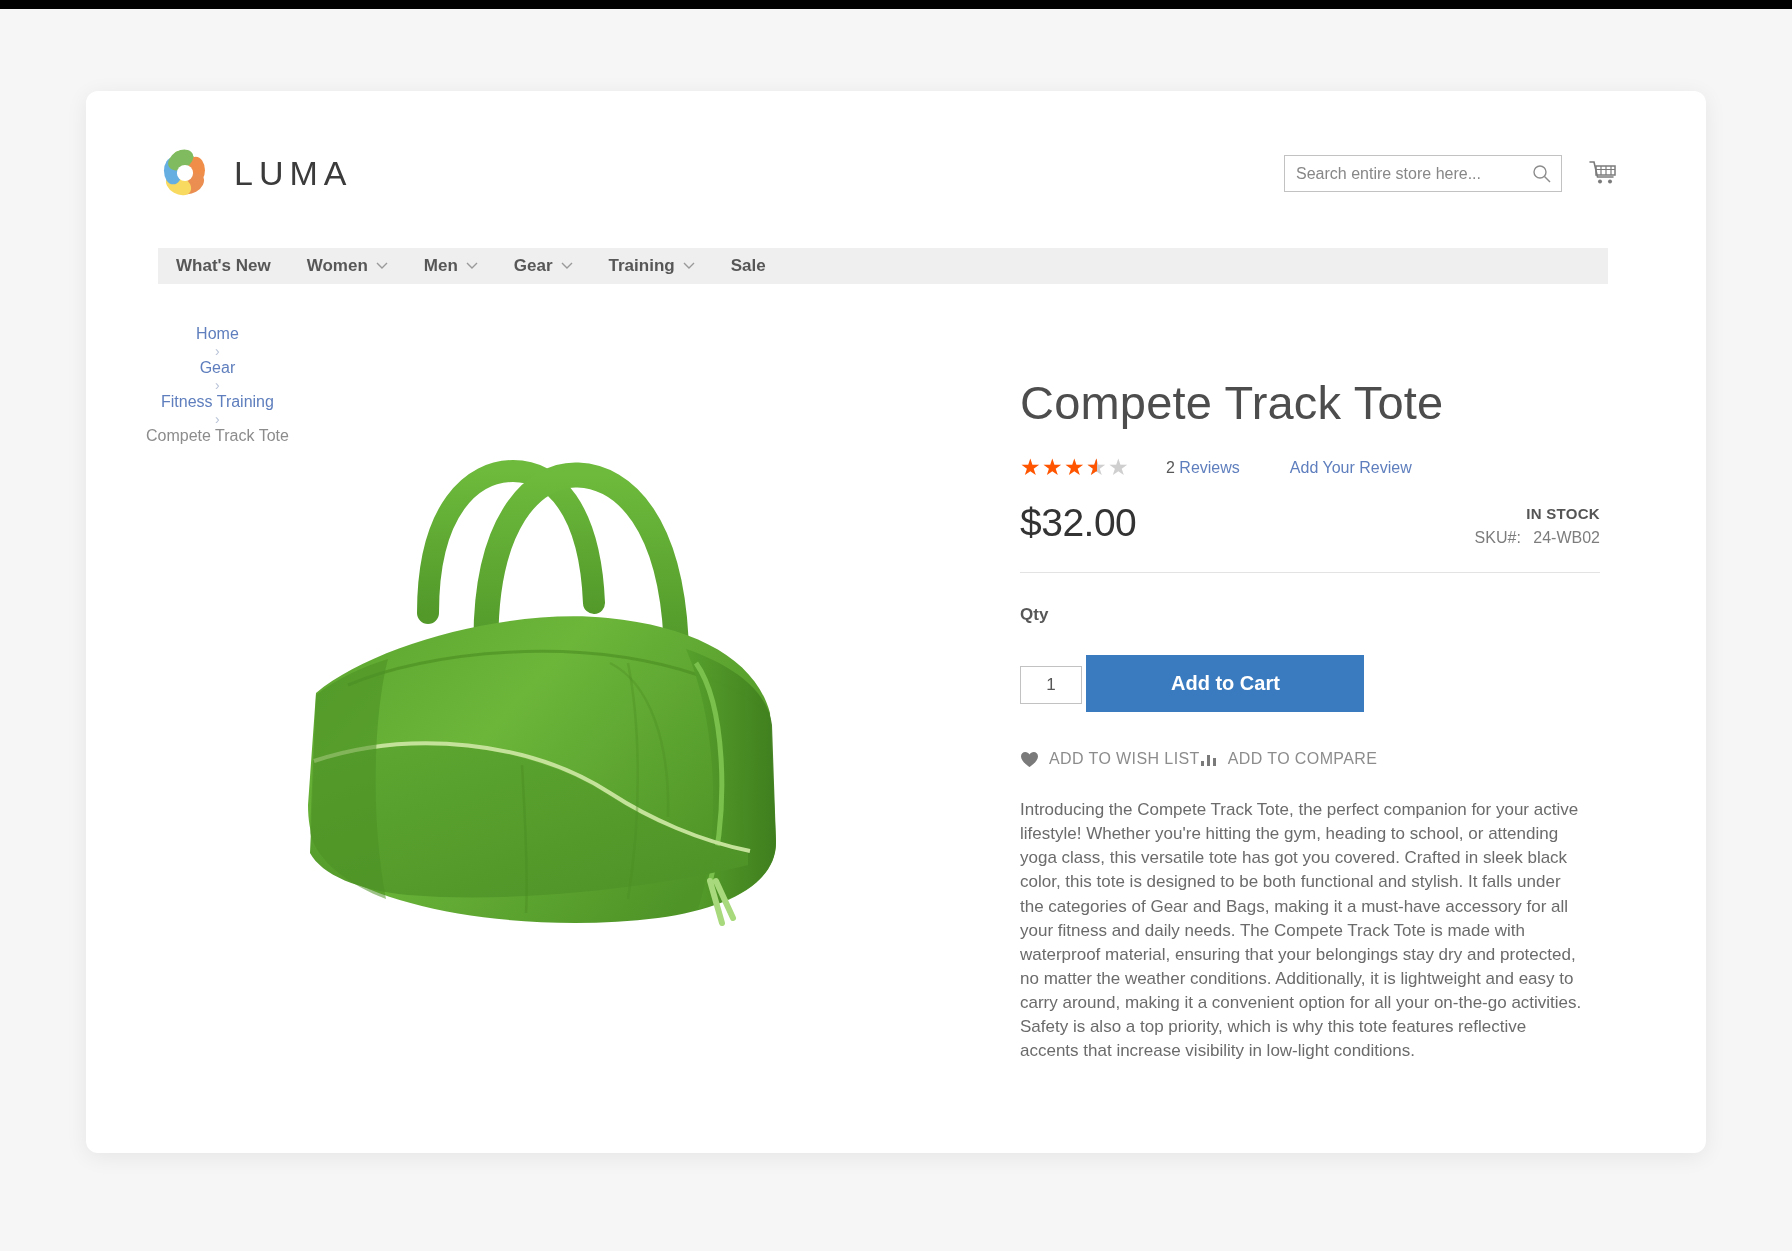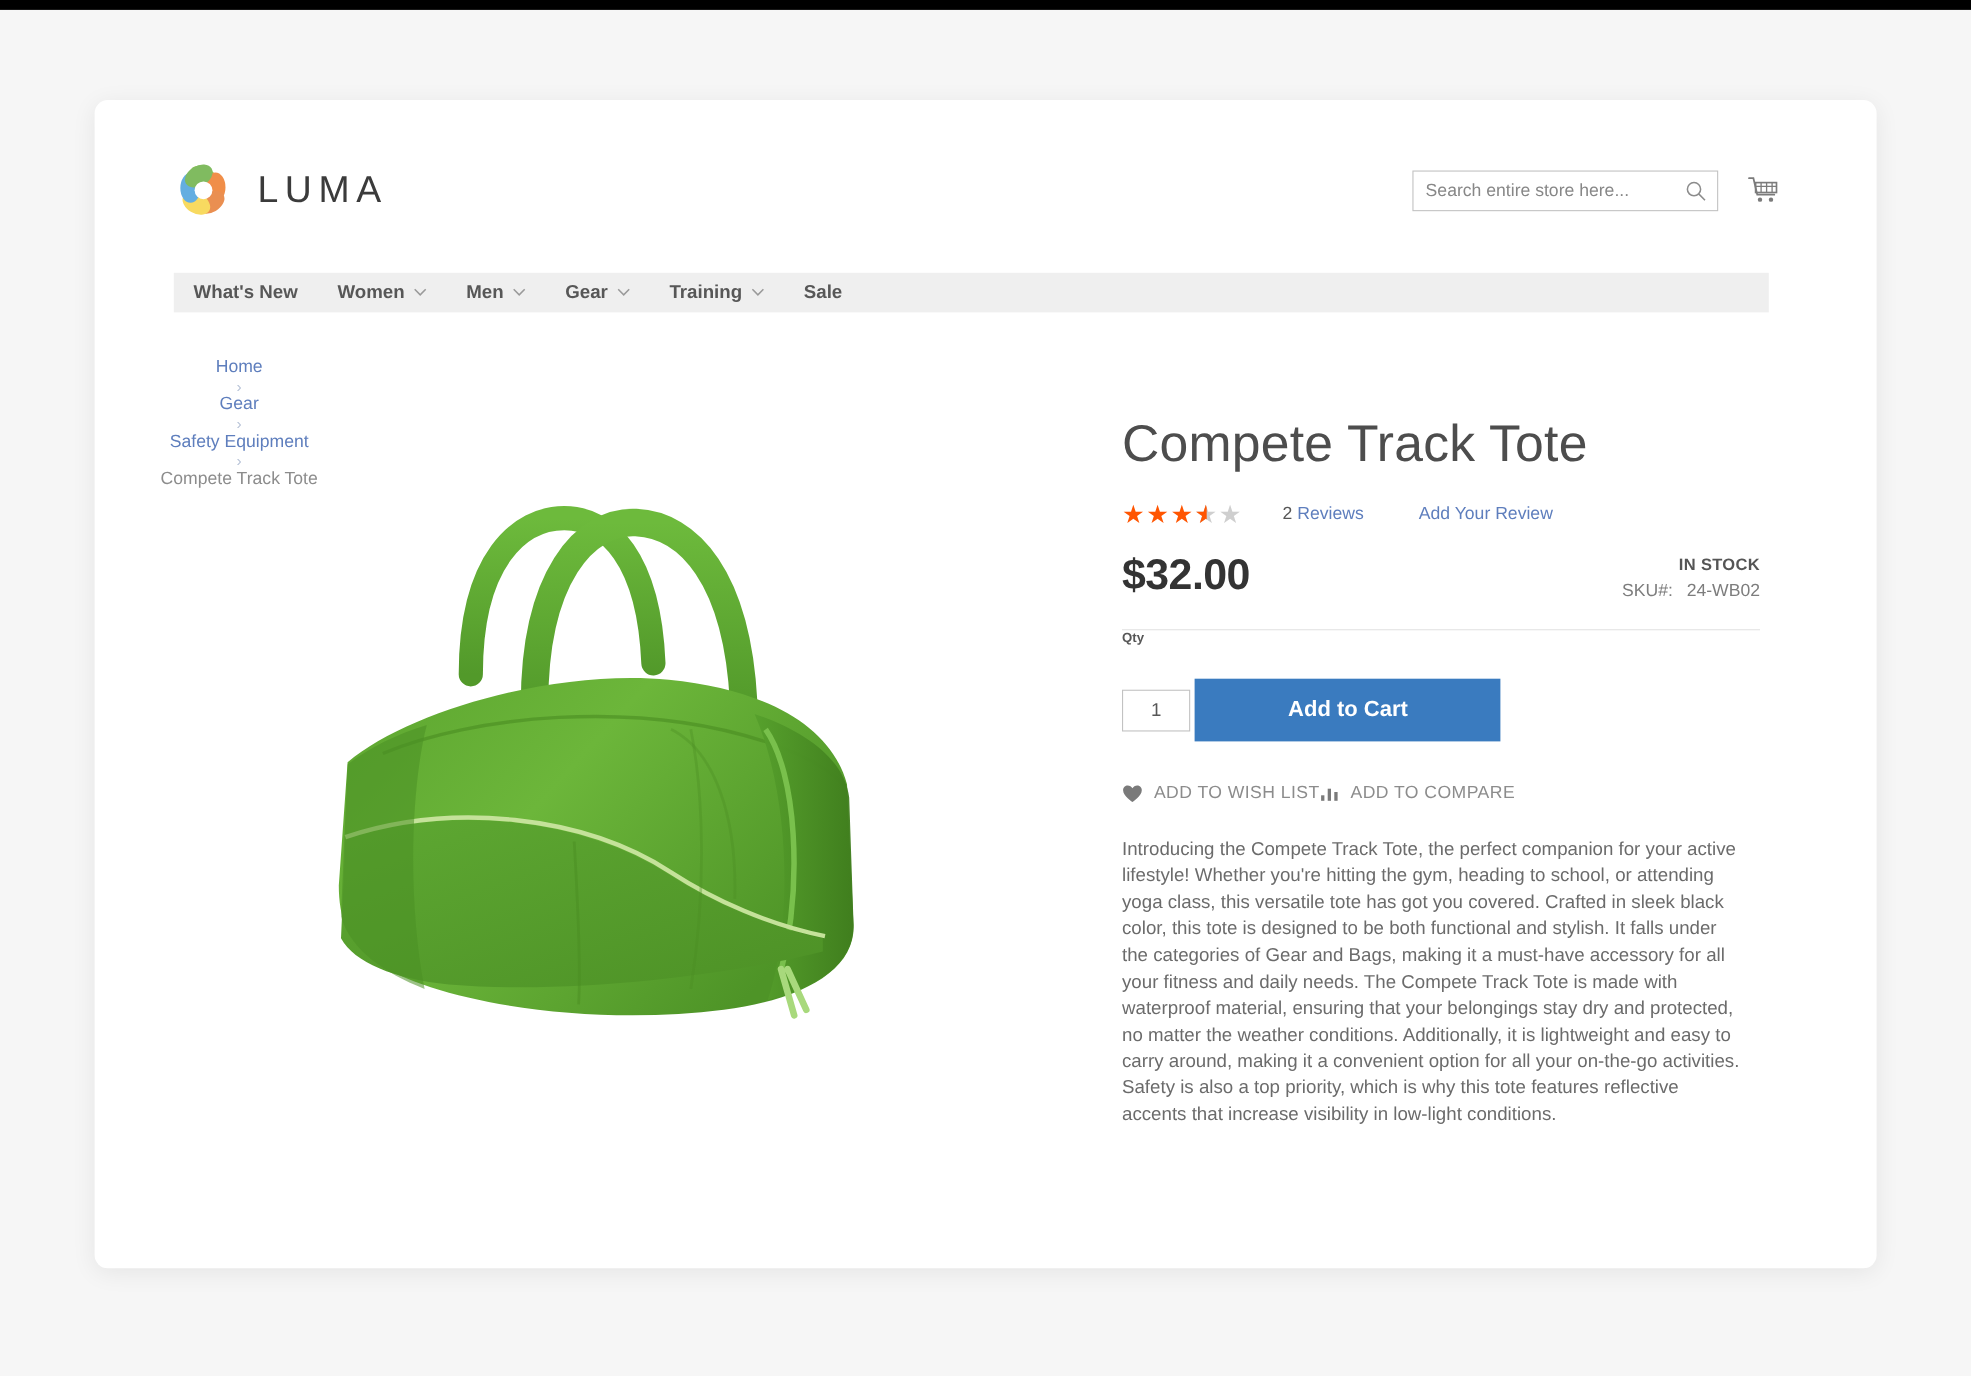--- a/index.html
+++ b/index.html
@@ -187,21 +187,21 @@
   }
   .price-row {
     position: relative;
     margin-top: 22px;
     padding-bottom: 26px;
     border-bottom: 1px solid #e3e3e3;
     height: 72px;
   }
   .price {
     font-size: 39px;
-    font-weight: bold;
+    font-weight: normal;
     color: #333333;
     letter-spacing: -0.5px;
   }
   .stock-info {
     position: absolute;
     right: 0;
     top: 4px;
     text-align: right;
   }
   .stock-status {
@@ -212,21 +212,22 @@
   }
   .sku {
     margin-top: 7px;
     font-size: 16px;
     color: #7d7d7d;
   }
   .sku .sku-label { color: #7d7d7d; }
   .sku .sku-value { margin-left: 8px; color: #7d7d7d; }
 
   .qty-label {
-    font-size: 12px;
+    margin-top: 32px;
+    font-size: 17px;
     font-weight: bold;
     color: #575757;
   }
   .qty-input {
     margin-top: 12px;
     width: 62px;
     height: 38px;
     border: 1px solid #c2c2c2;
     text-align: center;
     font-size: 17px;
@@ -351,21 +352,21 @@
     <div class="nav-item">
       <span>Sale</span>
     </div>
   </div>
 
   <div class="breadcrumbs">
     <span class="crumb-link">Home</span>
     <span class="crumb-sep">›</span>
     <span class="crumb-link">Gear</span>
     <span class="crumb-sep">›</span>
-    <span class="crumb-link">Safety Equipment</span>
+    <span class="crumb-link">Fitness Training</span>
     <span class="crumb-sep">›</span>
     <span class="crumb-current">Compete Track Tote</span>
   </div>
 
   <div class="product-body">
 
     <div class="gallery">
       <svg class="bag-svg" viewBox="0 0 520 600">
         <defs>
           <linearGradient id="bodyG" x1="0" y1="0" x2="1" y2="0.6">

